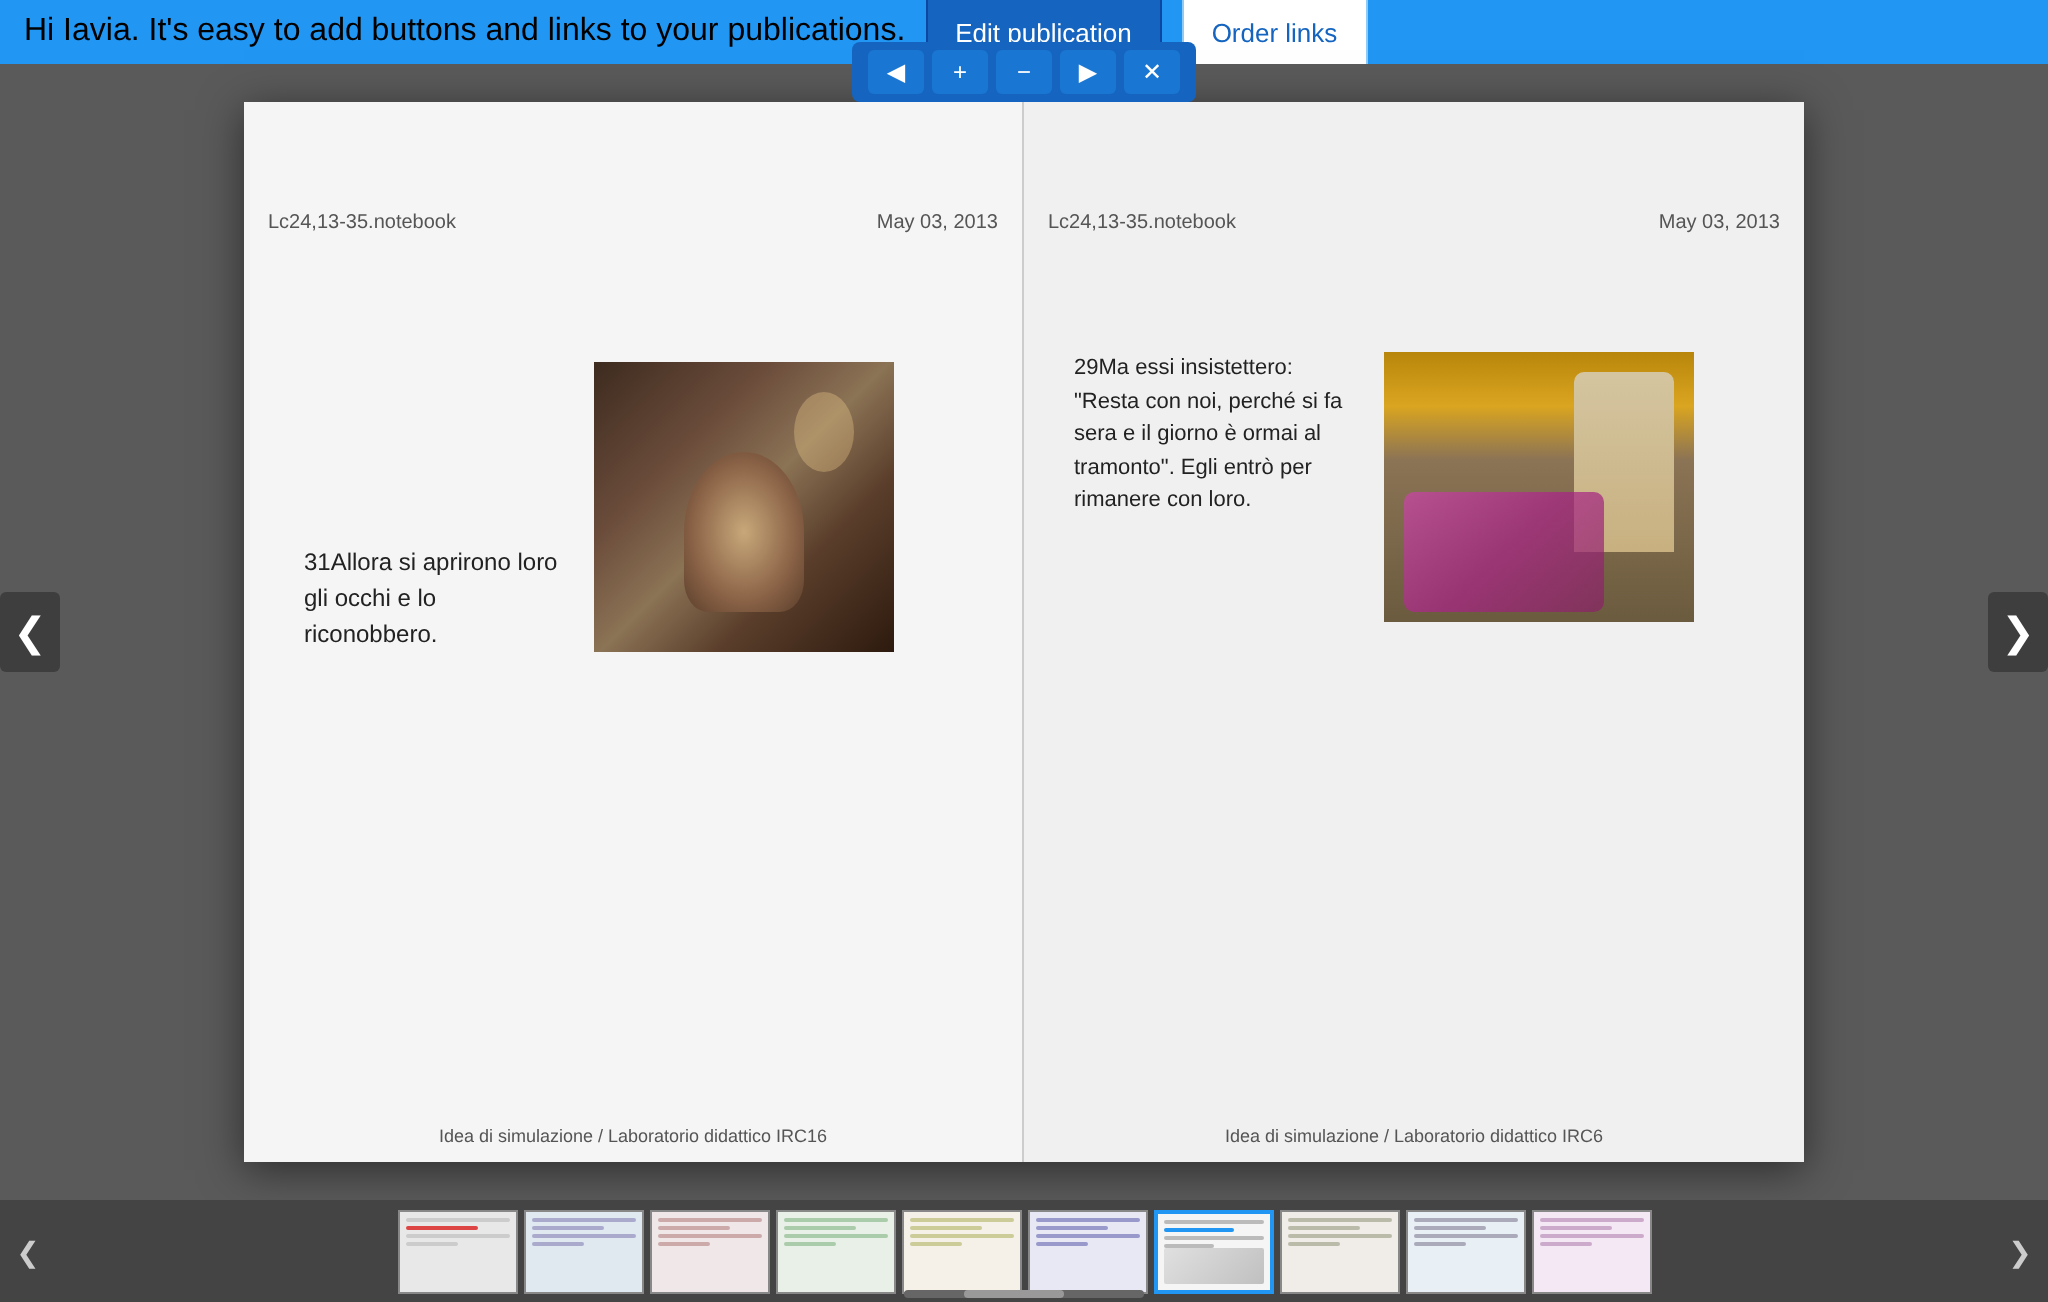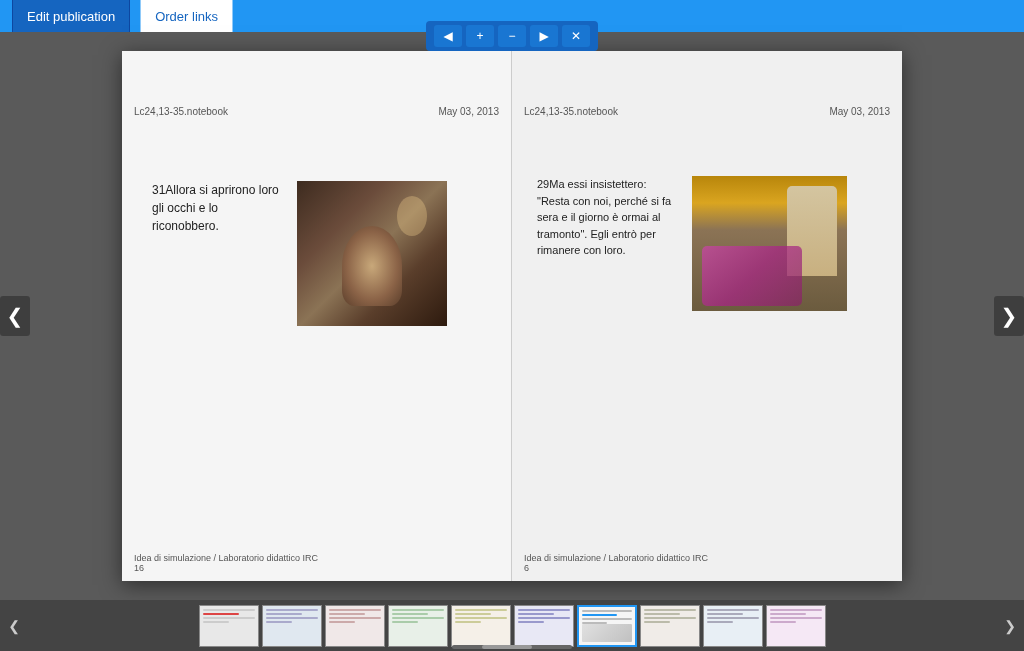--- a/index.html
+++ b/index.html
@@ -130,27 +130,26 @@
 
     .page-footer {
       position: absolute;
       bottom: 8px;
       left: 12px;
       right: 12px;
       display: flex;
       justify-content: center;
       font-size: 9px;
       color: #555;
-      flex-direction: column;
     }
 
     
     #left-content {
       display: flex;
-      align-items: flex-start;
+      align-items: flex-end;
       padding: 60px 20px 20px 30px;
       gap: 15px;
     }
     #left-text {
       font-size: 12px;
       color: #222;
       line-height: 1.5;
       max-width: 130px;
     }
     #left-image {
@@ -308,20 +307,21 @@
       height: 4px;
       background: #999;
       border-radius: 2px;
       margin-left: 30px;
     }
   </style>
 </head>
 <body>
 
 <div id="top-bar">
+  <span id="top-message">Hi Iavia. It's easy to add buttons and links to your publications.</span>
   <button class="top-btn" id="edit-pub-btn">Edit publication</button>
   <button class="top-btn" id="order-print-btn">Order links</button>
 </div>
 
 <div id="viewer-area">
 
   <div class="nav-arrow" id="nav-left">
     <span>❮</span>
   </div>
 

